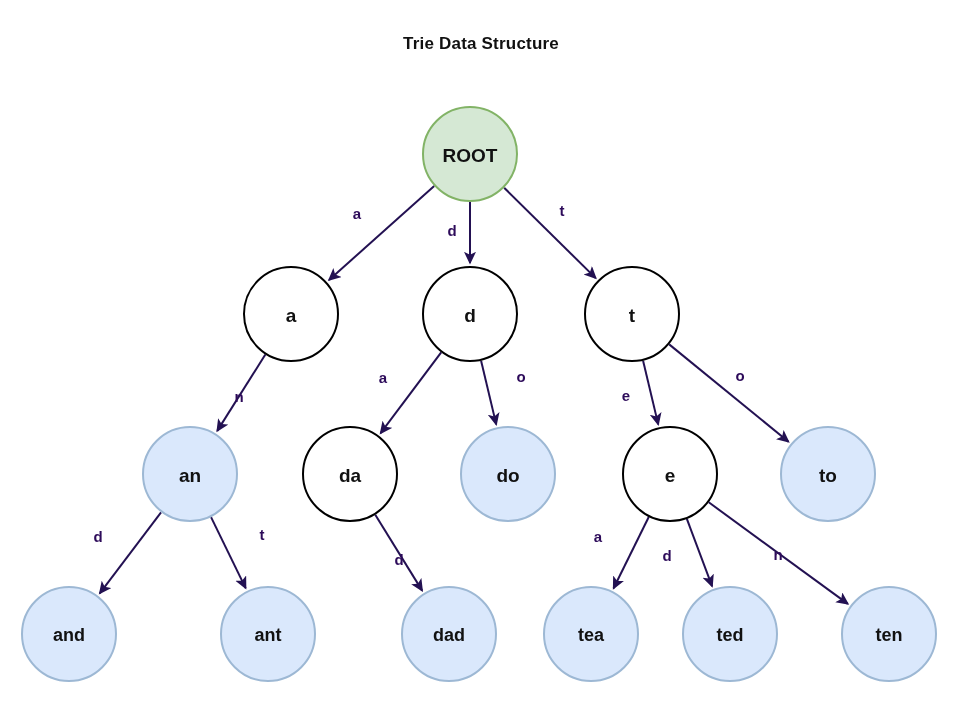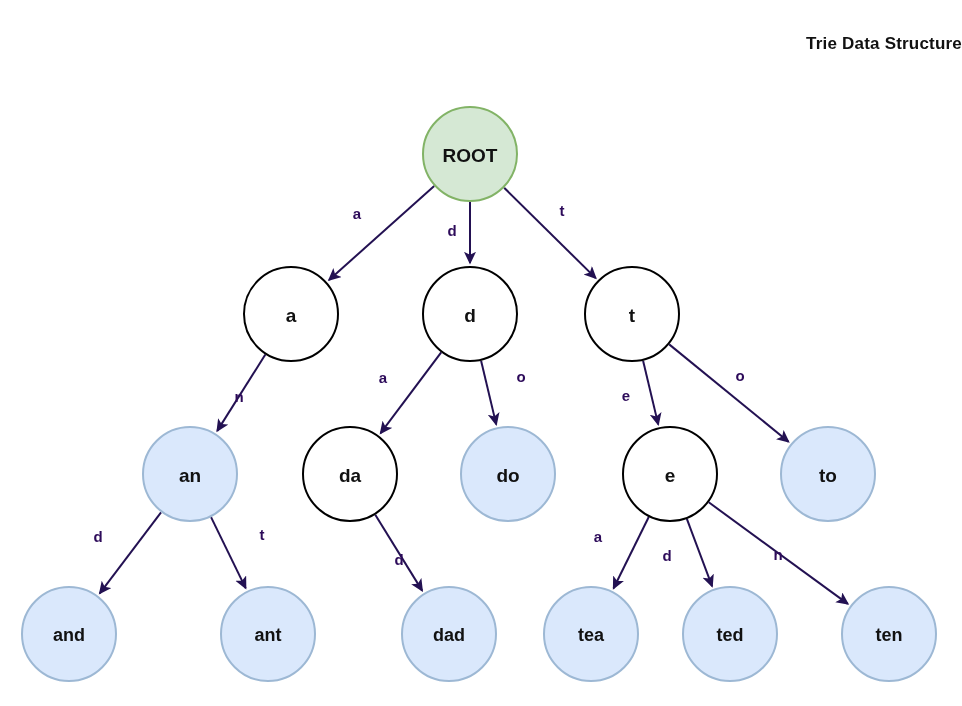--- a/index.html
+++ b/index.html
@@ -19,21 +19,21 @@
     position: relative;
     width: 962px;
     height: 706px;
     background: #ffffff;
   }
   #title {
     position: absolute;
     top: 34px;
     left: 0;
     width: 962px;
-    text-align: right;
+    text-align: center;
     font-size: 17px;
     font-weight: bold;
     color: #111111;
     letter-spacing: 0.2px;
   }
   svg#trie-svg {
     position: absolute;
     top: 0;
     left: 0;
     width: 962px;

